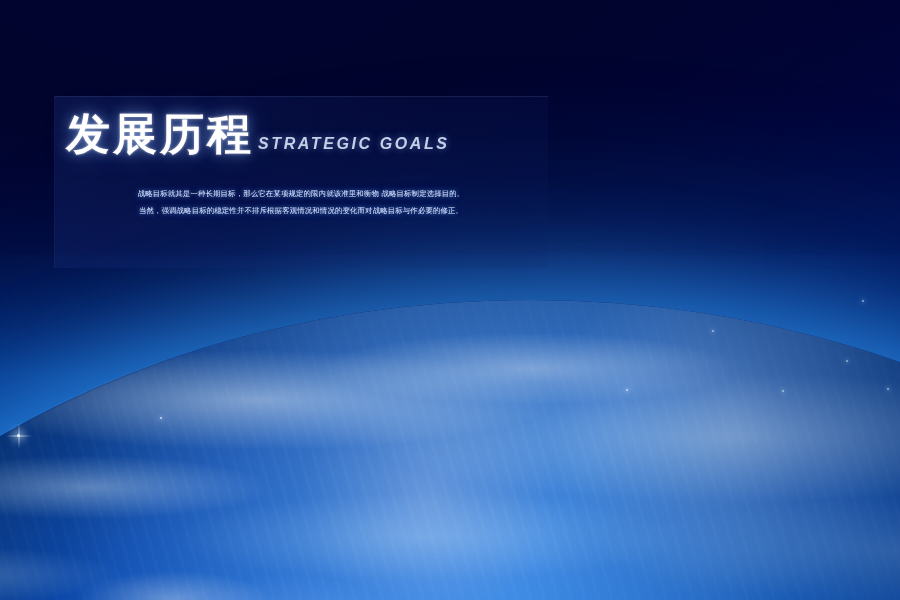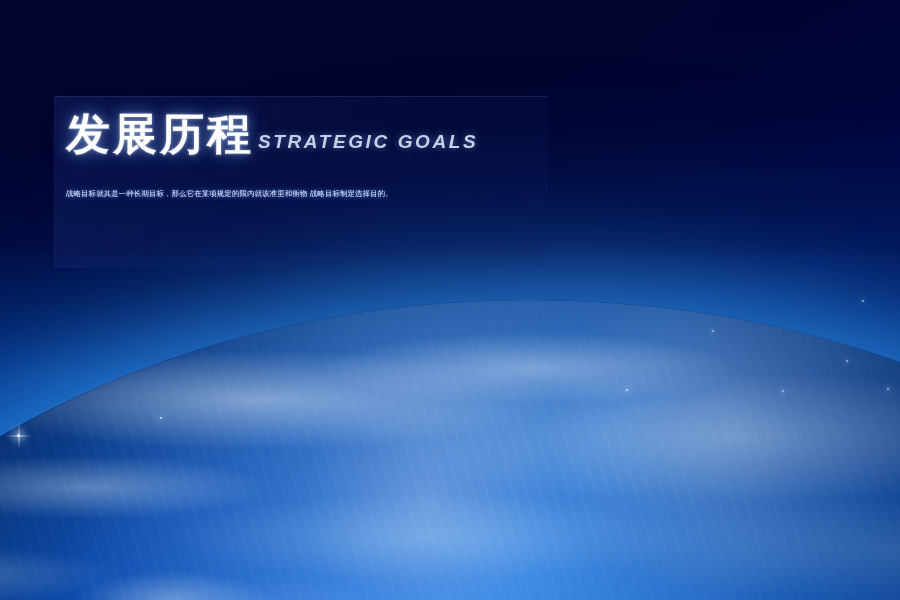--- a/index.html
+++ b/index.html
@@ -145,32 +145,33 @@
     line-height:1;
     text-shadow:
       0 0 3px rgba(255,255,255,.55),
       0 0 12px rgba(150,195,255,.55),
       0 0 26px rgba(90,150,255,.40);
   }
   .headline-en {
     font-family:"Liberation Sans", sans-serif;
     font-style:italic;
     font-weight:700;
-    font-size:19px;
+    font-size:16px;
     letter-spacing:2.6px;
     color:#c6cfe8;
     margin-left:4px;
     padding-bottom:3px;
     text-shadow:0 0 7px rgba(140,175,245,.55);
   }
 
   .body-copy {
     position:absolute;
     left:66px; top:185px;
     width:470px;
+    text-align:center;
   }
   .body-line {
     font-family:"DejaVu Sans", "Liberation Sans", sans-serif;
     font-size:7.4px;
     line-height:17px;
     letter-spacing:.15px;
     color:#dfe8ff;
     white-space:nowrap;
     text-shadow:0 0 4px rgba(120,170,255,.75), 0 0 9px rgba(70,130,240,.45);
   }
@@ -202,15 +203,16 @@
 
   <div class="panel"></div>
 
   <div class="headline">
     <span class="headline-cn">发展历程</span>
     <span class="headline-en">STRATEGIC GOALS</span>
   </div>
 
   <div class="body-copy">
     <div class="body-line">战略目标就其是一种长期目标，那么它在某项规定的限内就该准里和衡物 战略目标制定选择目的。</div>
+    <div class="body-line">当然，强调战略目标的稳定性并不排斥根据客观情况和情况的变化而对战略目标与作必要的修正。</div>
   </div>
 
 </div>
 
 </body></html>

